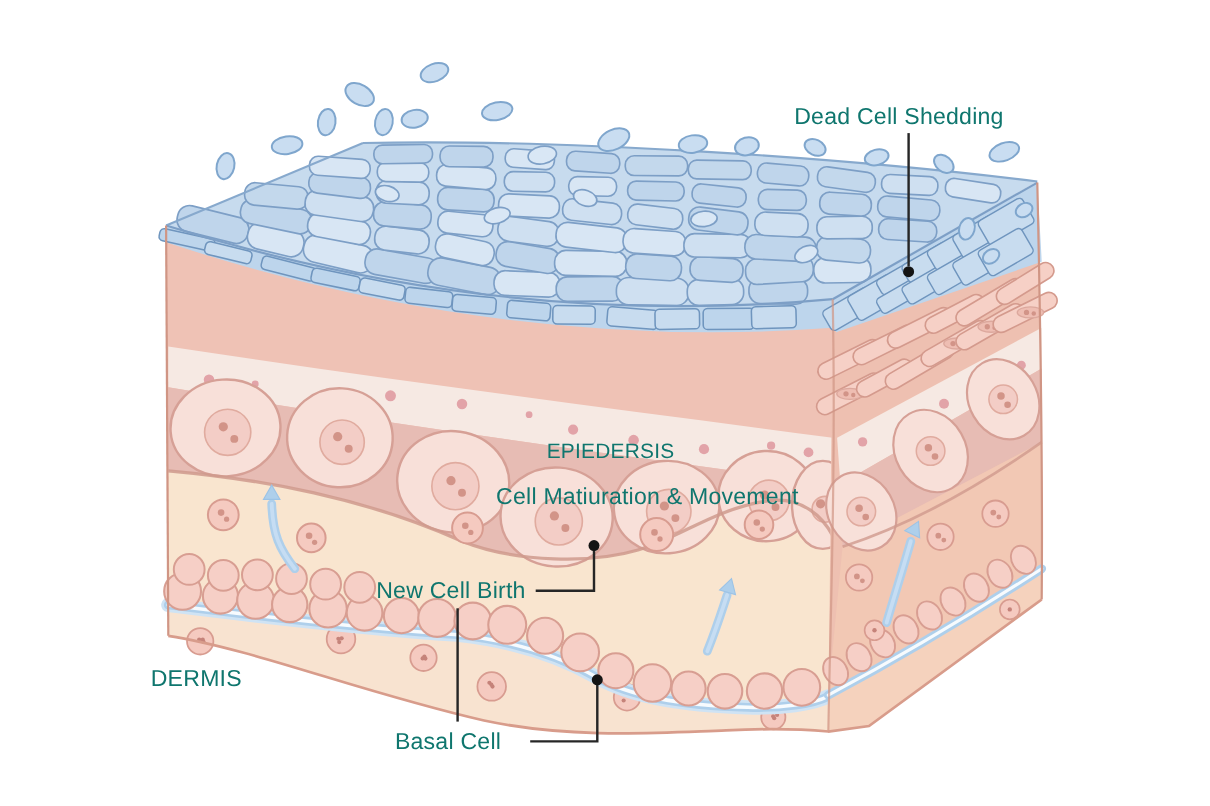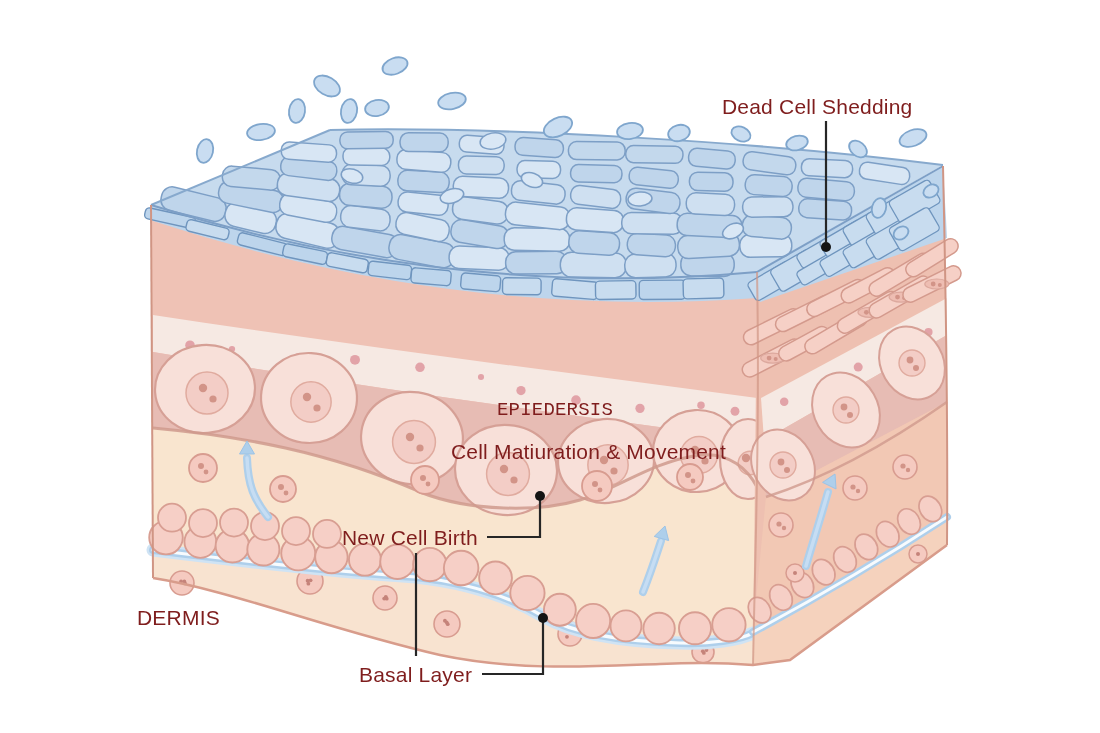--- a/index.html
+++ b/index.html
@@ -1,21 +1,21 @@
 <!DOCTYPE html>
 <html><head>
 <meta charset="utf-8">
 <style>
   html,body{margin:0;padding:0;background:#ffffff;}
   .stage{position:relative;width:1100px;height:733px;background:#ffffff;overflow:hidden;
          font-family:"Liberation Sans",sans-serif;}
   .stage svg{position:absolute;left:0;top:0;}
-  .label{position:absolute;color:#7f1d1d;font-size:21px;font-weight:500;letter-spacing:.2px;
+  .label{position:absolute;color:#0f766e;font-size:21px;font-weight:500;letter-spacing:.2px;
          white-space:nowrap;line-height:1.15;}
-  .label.small{font-size:19px;font-family:Liberation Mono, monospace;}
+  .label.small{font-size:19px;}
 </style>
 </head>
 <body>
 
 <div class="stage">
   <svg id="illu" width="1100" height="733" viewBox="0 0 1100 733">
       <g>
         <path d="M151,205 Q455,300 757,272 C760,420 755,560 753,665 C730,663 700,662 660,664 C600,666 520,672 440,655 C330,630 230,590 153,578 Z" fill="#efc2b5"></path>
         <path d="M153,315 C350,345 560,372 757,398 L757,440 C560,414 350,385 153,352 Z" fill="#f6e9e3"></path>
         <path d="M153,352 C350,385 560,414 757,440 L757,487 C748,470 730,452 700,455 C650,462 620,488 580,500 C540,512 470,512 420,492 C330,452 240,436 153,428 Z" fill="#e7bcb4"></path>
@@ -367,14 +367,14 @@
         <path d="M482,674 L543,674 L543,622" fill="none" stroke="#262626" stroke-width="2.2"></path>
         <circle cx="543" cy="618" r="5" fill="#141414"></circle>
       </g>
     </svg>
 
   <div class="label" style="left:722px;top:95px">Dead Cell Shedding</div>
   <div class="label small" style="left:497px;top:400px">EPIEDERSIS</div>
   <div class="label" style="left:451px;top:440px">Cell Matiuration &amp; Movement</div>
   <div class="label" style="left:342px;top:526px">New Cell Birth</div>
   <div class="label" style="left:137px;top:606px">DERMIS</div>
-  <div class="label" style="left:359px;top:663px">Basal Layer</div>
+  <div class="label" style="left:359px;top:663px">Basal Cell</div>
 </div>
 
 </body></html>

